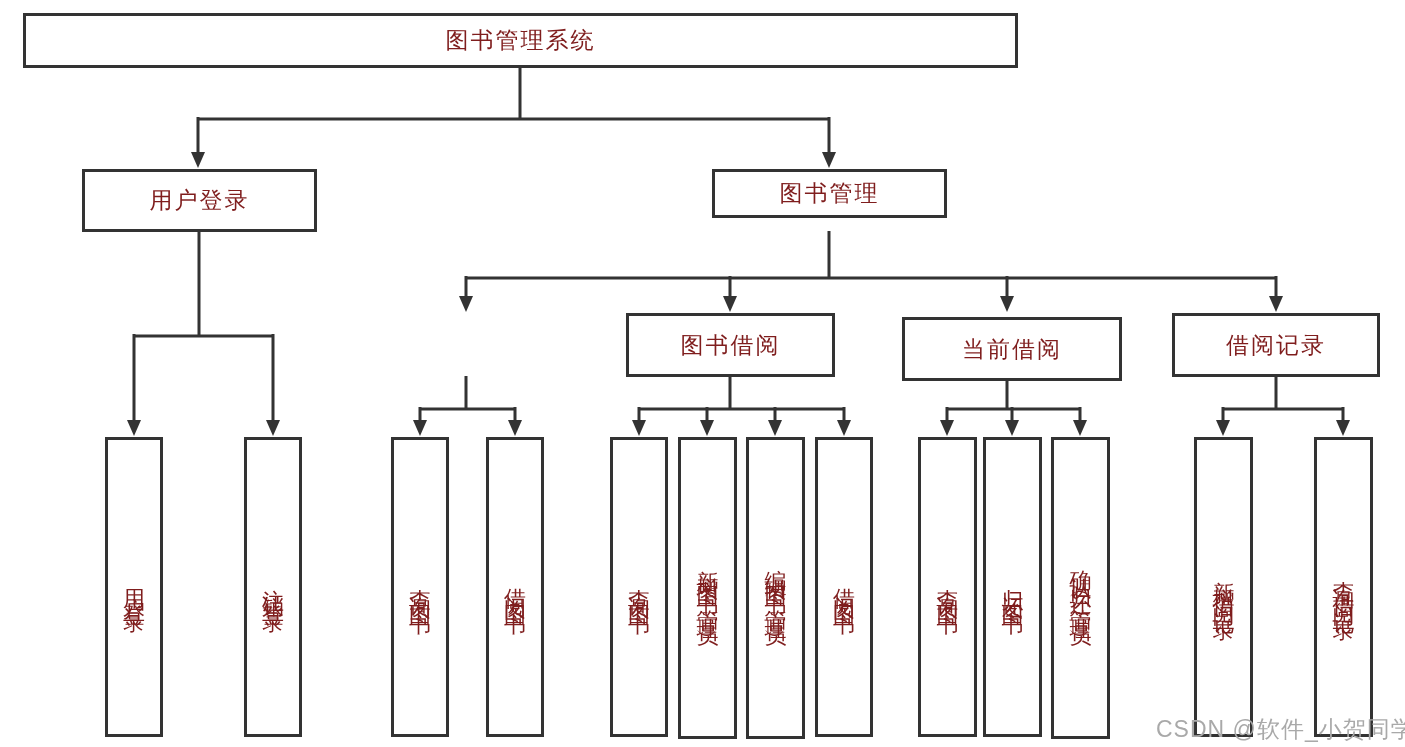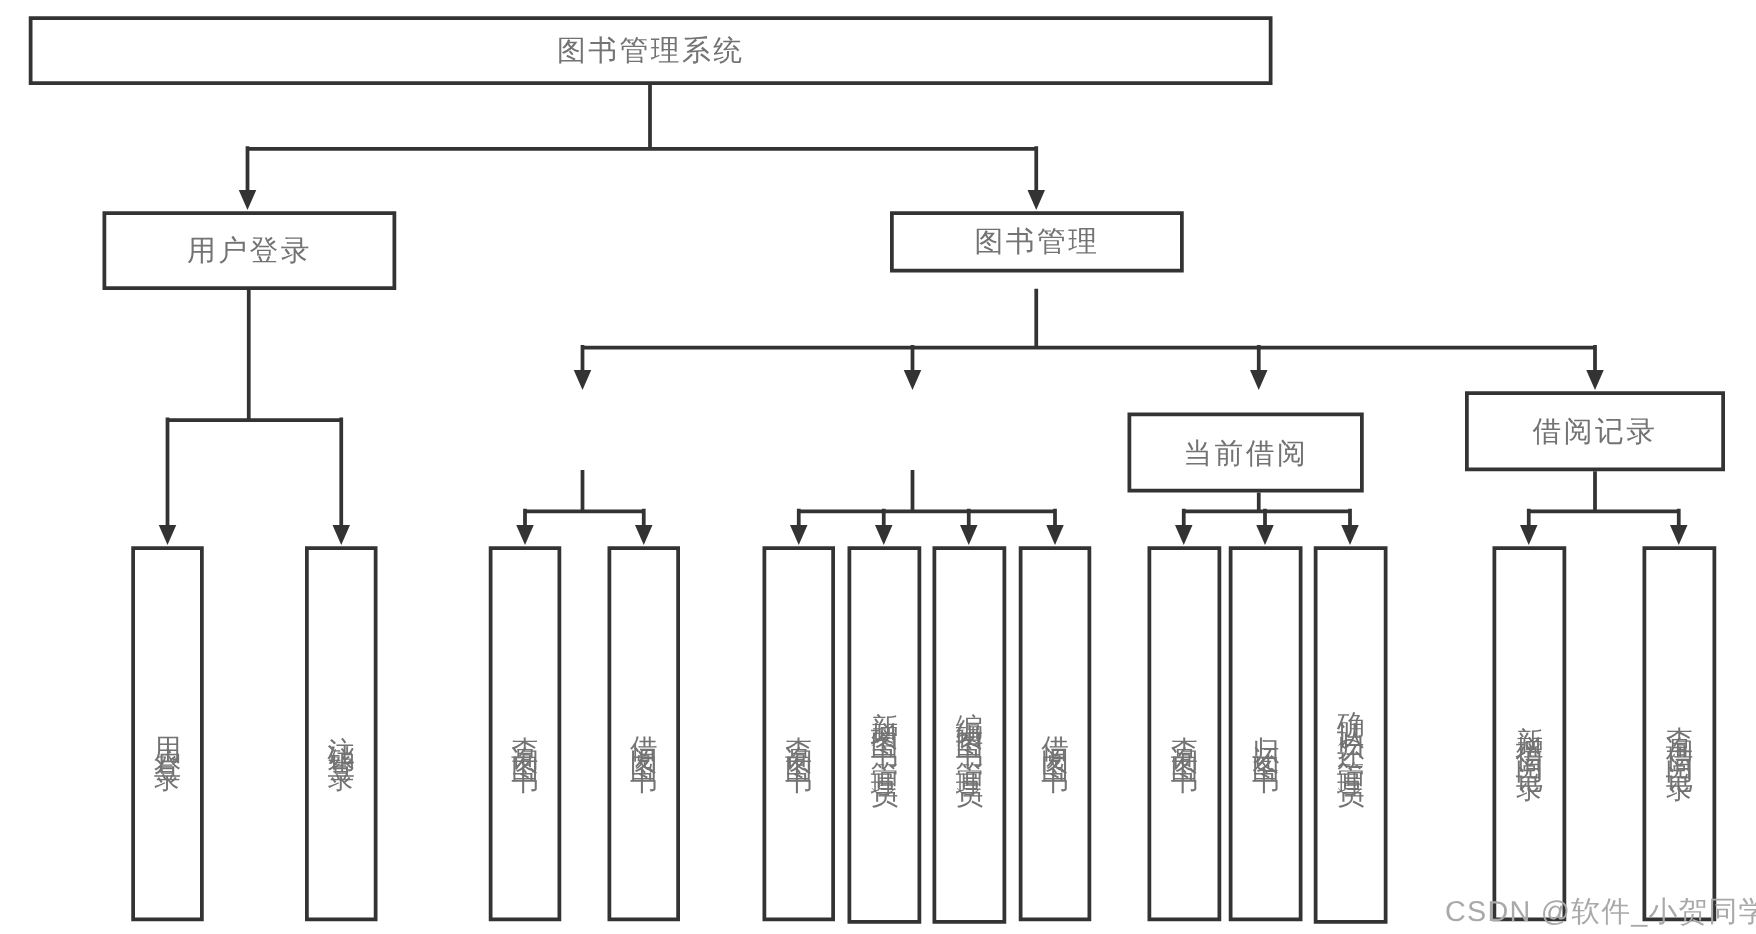--- a/index.html
+++ b/index.html
@@ -12,21 +12,21 @@
   }
   svg.connectors { position:absolute; left:0; top:0; z-index:1; }
   .node {
     position:absolute;
     box-sizing:border-box;
     border:3px solid #333333;
     background:#ffffff;
     display:flex;
     align-items:center;
     justify-content:center;
-    color:#737373;
+    color:#7f1d1d;
     z-index:2;
   }
   .node.h { font-size:23px; letter-spacing:2px; }
   .node.v {
     writing-mode:vertical-rl;
     font-size:22px;
     letter-spacing:8px;
     line-height:1;
     padding:10px 0;
   }
@@ -83,21 +83,22 @@
       <polygon points="1216,420 1230,420 1223,436"></polygon>
       <polygon points="1336,420 1350,420 1343,436"></polygon>
     </g>
   </svg>
 
   <div class="node h" style="left:23px;top:13px;width:995px;height:55px">图书管理系统</div>
 
   <div class="node h" style="left:82px;top:169px;width:235px;height:63px">用户登录</div>
   <div class="node h" style="left:712px;top:169px;width:235px;height:49px">图书管理</div>
 
-  <div class="node h" style="left:902px;top:330px;width:189px;height:64px">当前借阅</div>
+  <div class="node h" style="left:626px;top:313px;width:209px;height:64px">图书借阅</div>
+  <div class="node h" style="left:902px;top:317px;width:220px;height:64px">当前借阅</div>
   <div class="node h" style="left:1172px;top:313px;width:208px;height:64px">借阅记录</div>
 
   <div class="node v" style="left:105px;top:437px;width:58px;height:300px">用户登录</div>
   <div class="node v" style="left:244px;top:437px;width:58px;height:300px">注销登录</div>
 
   <div class="node v" style="left:391px;top:437px;width:58px;height:300px">查询图书</div>
   <div class="node v" style="left:486px;top:437px;width:58px;height:300px">借阅图书</div>
 
   <div class="node v" style="left:610px;top:437px;width:58px;height:300px">查询图书</div>
   <div class="node v" style="left:678px;top:437px;width:59px;height:302px">新增图书（管理员）</div>

